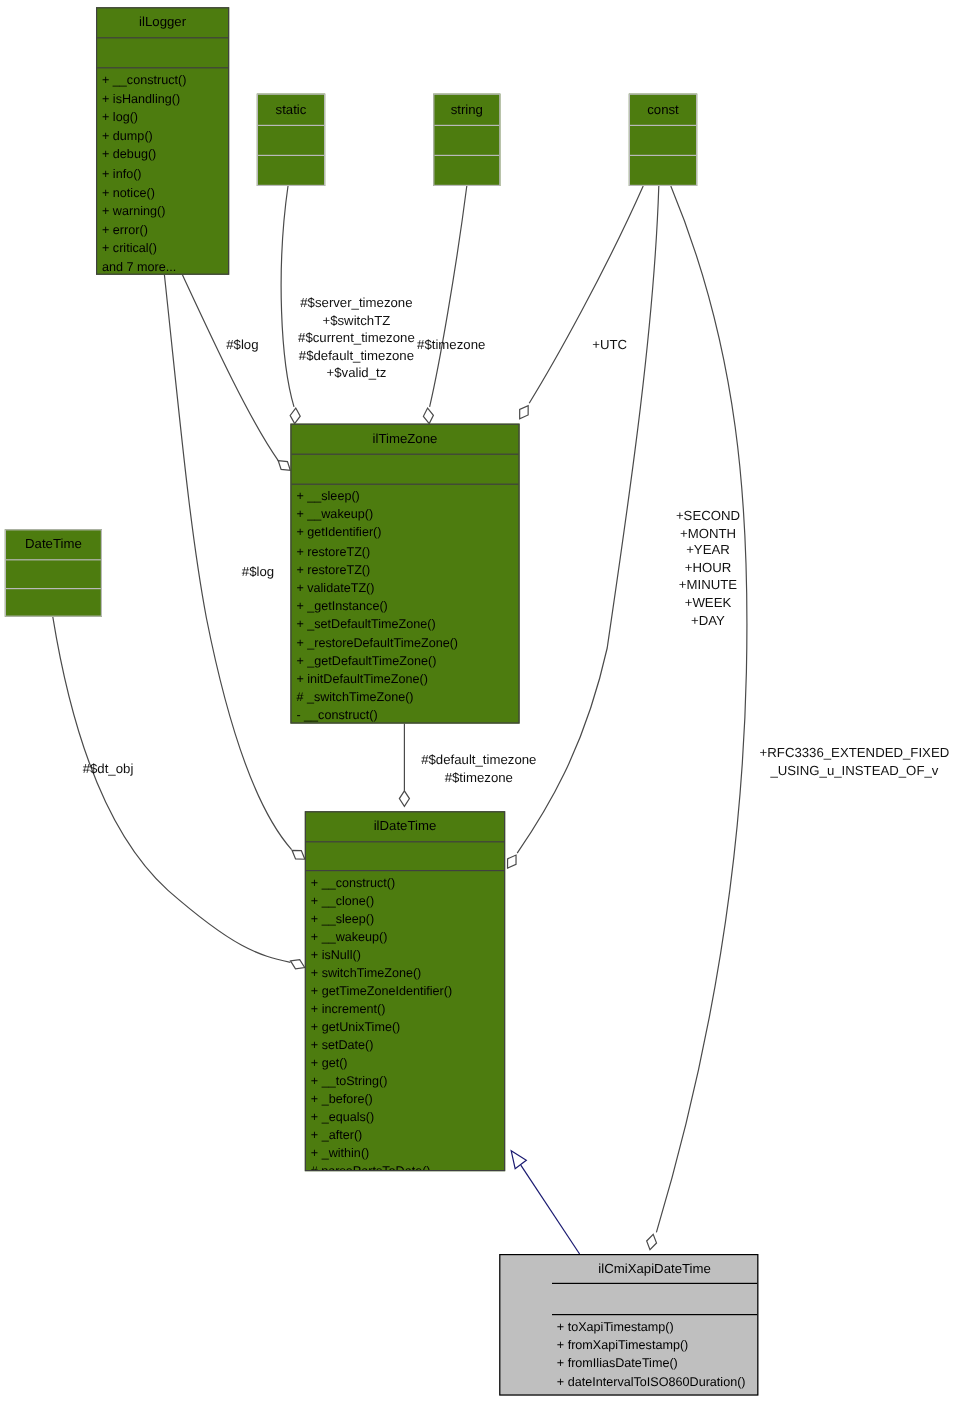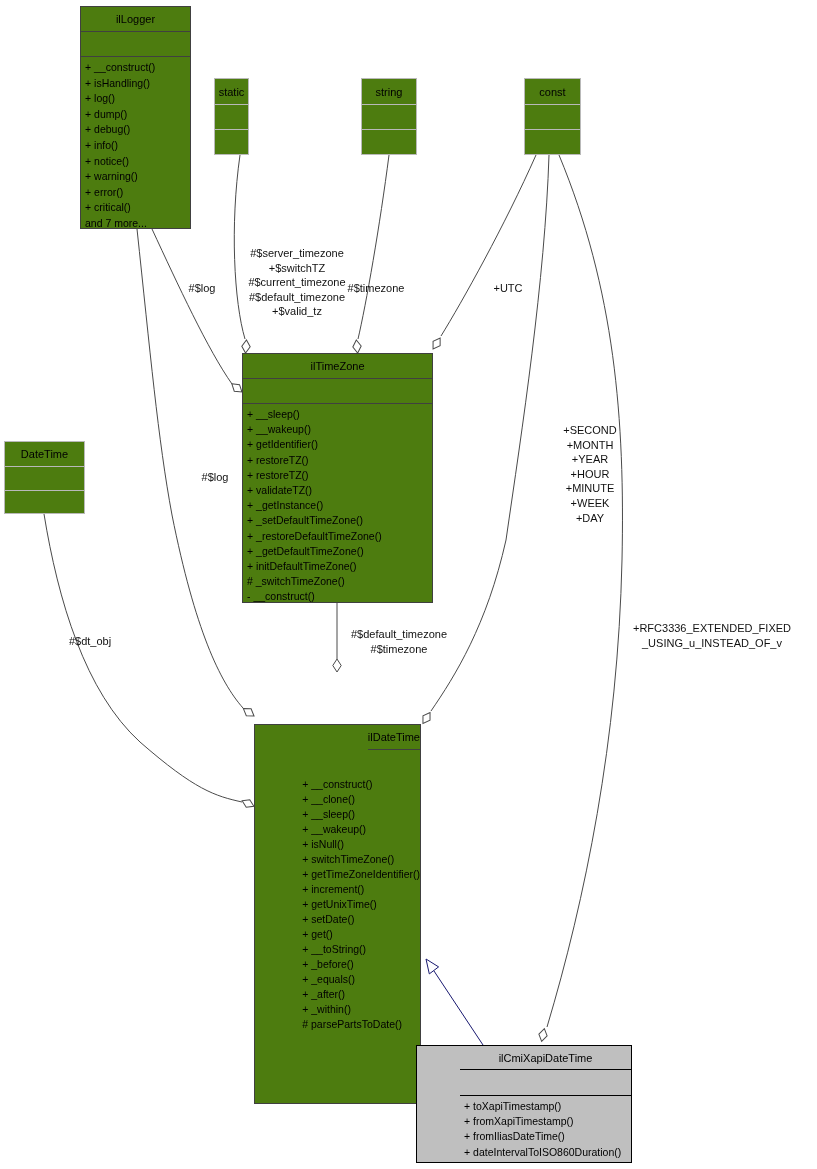--- a/index.html
+++ b/index.html
@@ -82,21 +82,21 @@
         <li>+ debug()</li>
         <li>+ info()</li>
         <li>+ notice()</li>
         <li>+ warning()</li>
         <li>+ error()</li>
         <li>+ critical()</li>
         <li>and 7 more...</li>
       </ul>
   </div>
 
-  <div class="uml-box external" style="left:214px;top:78px;width:35px;height:77px;">
+  <div class="uml-box external" style="left:214px;top:78px;width:57px;height:77px;">
     <div class="uml-title" style="height:26px;">static</div>
     <div class="uml-sec" style="flex:1;"></div>
     <div class="uml-sec" style="flex:1;"></div>
   </div>
 
   <div class="uml-box external" style="left:361px;top:78px;width:56px;height:77px;">
     <div class="uml-title" style="height:26px;">string</div>
     <div class="uml-sec" style="flex:1;"></div>
     <div class="uml-sec" style="flex:1;"></div>
   </div>
@@ -126,21 +126,21 @@
         <li>+ _getInstance()</li>
         <li>+ _setDefaultTimeZone()</li>
         <li>+ _restoreDefaultTimeZone()</li>
         <li>+ _getDefaultTimeZone()</li>
         <li>+ initDefaultTimeZone()</li>
         <li># _switchTimeZone()</li>
         <li>- __construct()</li>
       </ul>
   </div>
 
-  <div class="uml-box" style="left:254px;top:724px;width:167px;height:380px;align-items:flex-end;">
+  <div class="uml-box" style="left:254px;top:676px;width:167px;height:300px;">
     <div class="uml-title" style="height:25px;">ilDateTime</div>
     <div class="uml-sec" style="height:24px;"></div>
     <ul class="uml-methods" style="line-height:15px;">
         <li>+ __construct()</li>
         <li>+ __clone()</li>
         <li>+ __sleep()</li>
         <li>+ __wakeup()</li>
         <li>+ isNull()</li>
         <li>+ switchTimeZone()</li>
         <li>+ getTimeZoneIdentifier()</li>

